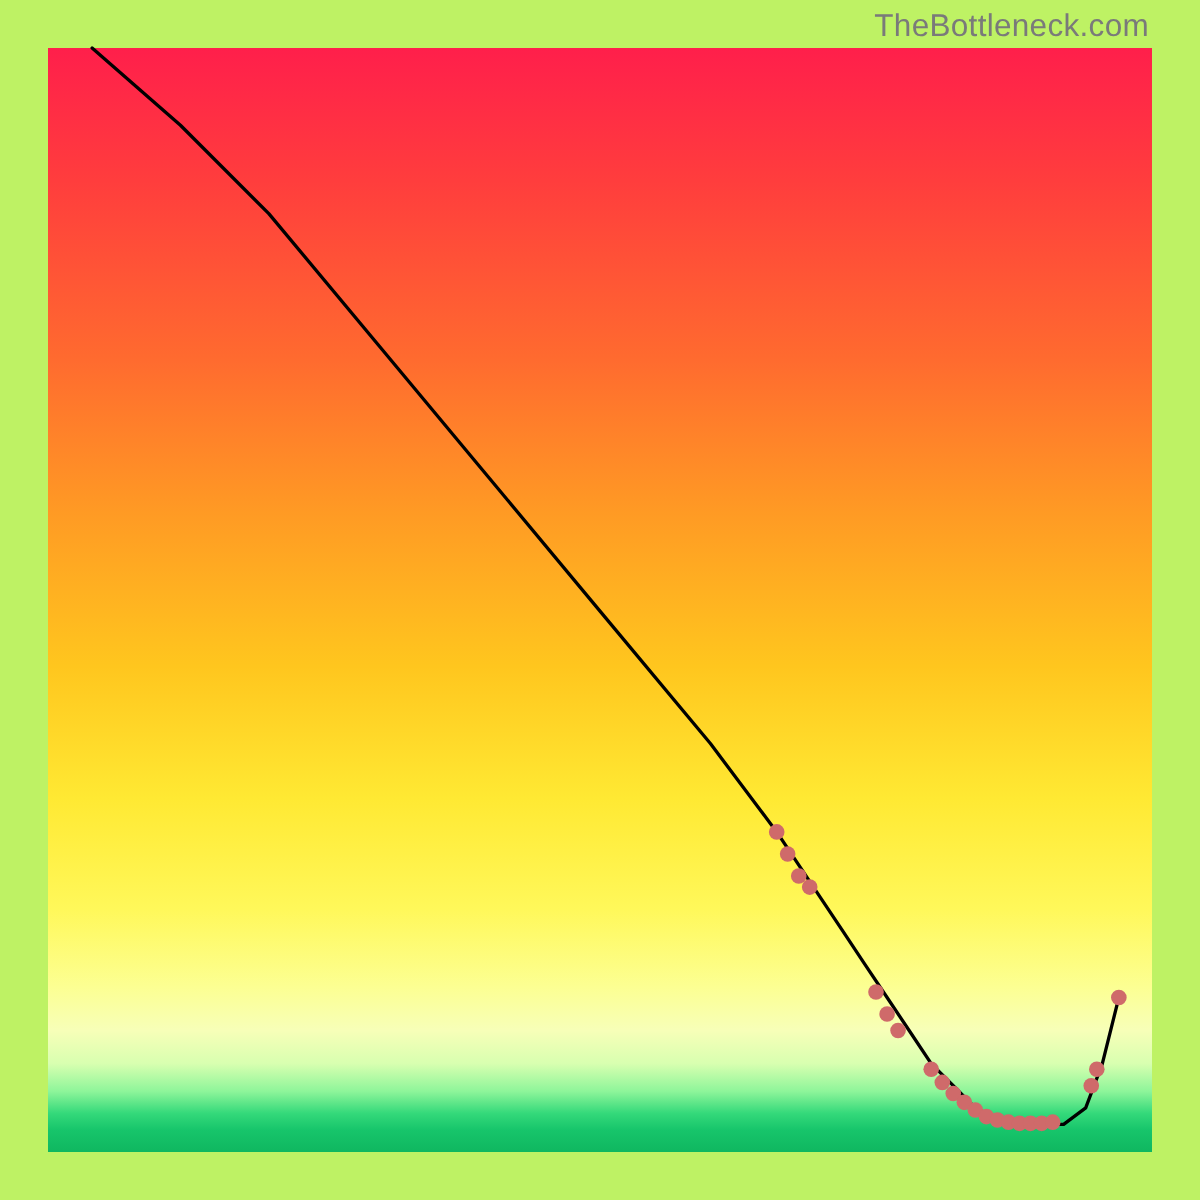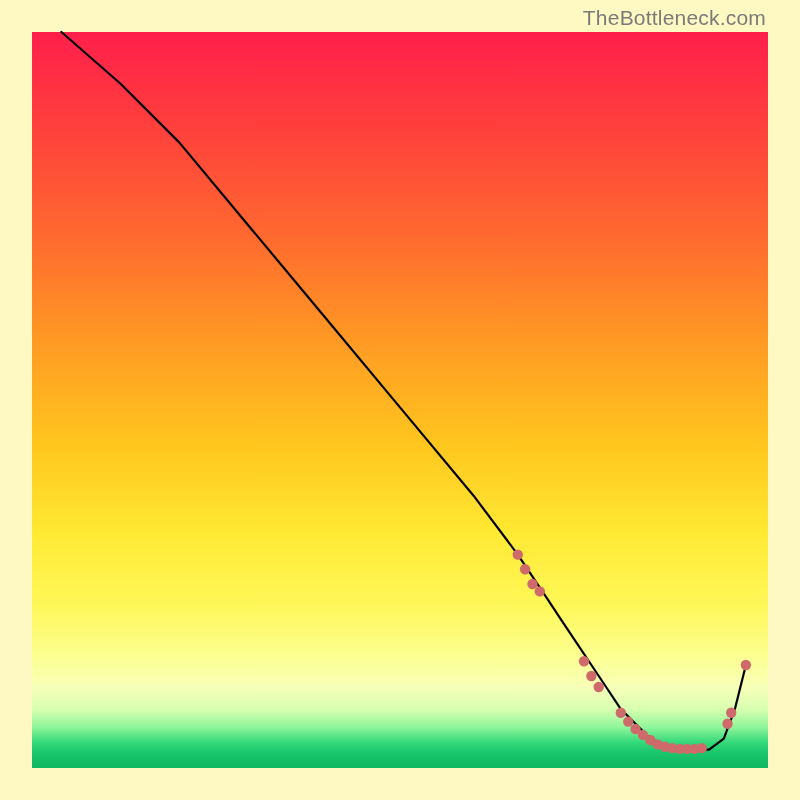--- a/index.html
+++ b/index.html
@@ -10,21 +10,21 @@
     background: #000;
     overflow: hidden;
     font-family: Arial, Helvetica, sans-serif;
   }
   .frame {
     position: absolute;
     left: 0;
     top: 0;
     width: 800px;
     height: 800px;
-    background: #fef9c3;
+    background: #bef264;
   }
   .plot {
     position: absolute;
     left: 32px;
     top: 32px;
     width: 736px;
     height: 736px;
     
     background: linear-gradient(
       to bottom,

